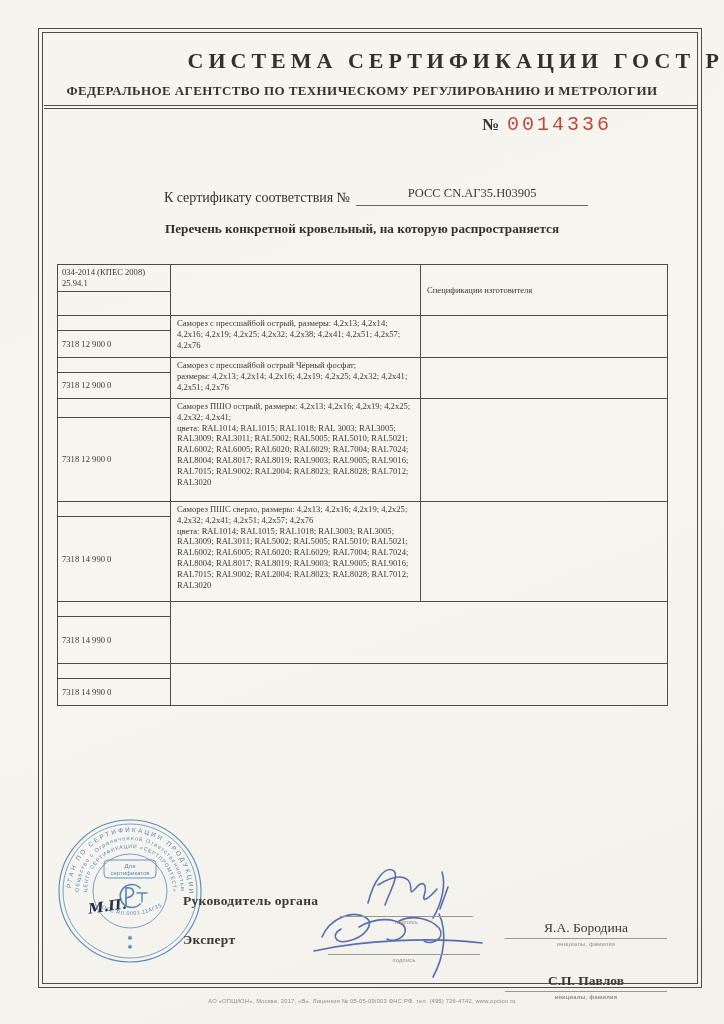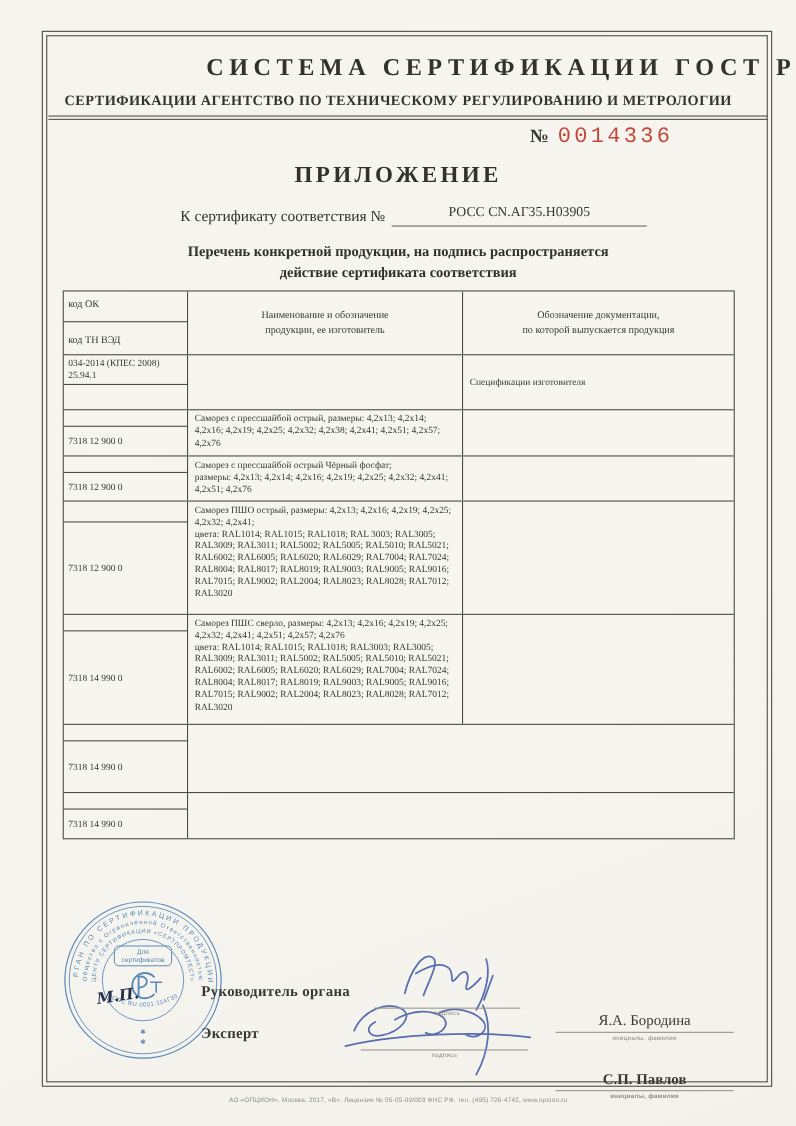--- a/index.html
+++ b/index.html
@@ -135,58 +135,42 @@
 </head>
 <body>
 
 <div class="page">
 
   <div class="frame-outer">
     <div class="frame-inner"></div>
   </div>
 
   <div class="sys-title">СИСТЕМА СЕРТИФИКАЦИИ ГОСТ Р</div>
-  <div class="agency">СЕРТИФИКАЦИИ АГЕНТСТВО ПО ТЕХНИЧЕСКОМУ РЕГУЛИРОВАНИЮ И МЕТРОЛОГИИ</div>
+  <div class="agency">ФЕДЕРАЛЬНОЕ АГЕНТСТВО ПО ТЕХНИЧЕСКОМУ РЕГУЛИРОВАНИЮ И МЕТРОЛОГИИ</div>
   <div class="header-sep"></div>
 
   <div class="form-no">
     <span class="nsign">№</span>
     <span class="digits">0014336</span>
   </div>
 
-  <div class="doc-title">ПРИЛОЖЕНИЕ</div>
 
   <div class="cert-line">
     <span class="lbl">К сертификату соответствия №</span>
     <span class="val-box">
       <span class="val">РОСС CN.АГ35.Н03905</span>
     </span>
   </div>
 
   <div class="subtitle">
-    <div>Перечень конкретной продукции, на подпись распространяется</div>
-    <div>действие сертификата соответствия</div>
+    <div>Перечень конкретной кровельный, на которую распространяется</div>
   </div>
 
   <div class="ptable">
 
-    <div class="trow hrow">
-      <div class="c1">
-        <div class="c1top">код ОК</div>
-        <div class="c1bot">код ТН ВЭД</div>
-      </div>
-      <div class="c2">
-        <span>Наименование и обозначение</span>
-        <span>продукции, ее изготовитель</span>
-      </div>
-      <div class="c3">
-        <span>Обозначение документации,</span>
-        <span>по которой выпускается продукция</span>
-      </div>
-    </div>
 
     <div class="trow drow r1">
       <div class="c1">
         <div class="c1top">034-2014 (КПЕС 2008)
 25.94.1</div>
         <div class="c1bot"></div>
       </div>
       <div class="c2"></div>
       <div class="c3">Спецификации изготовителя</div>
     </div>

